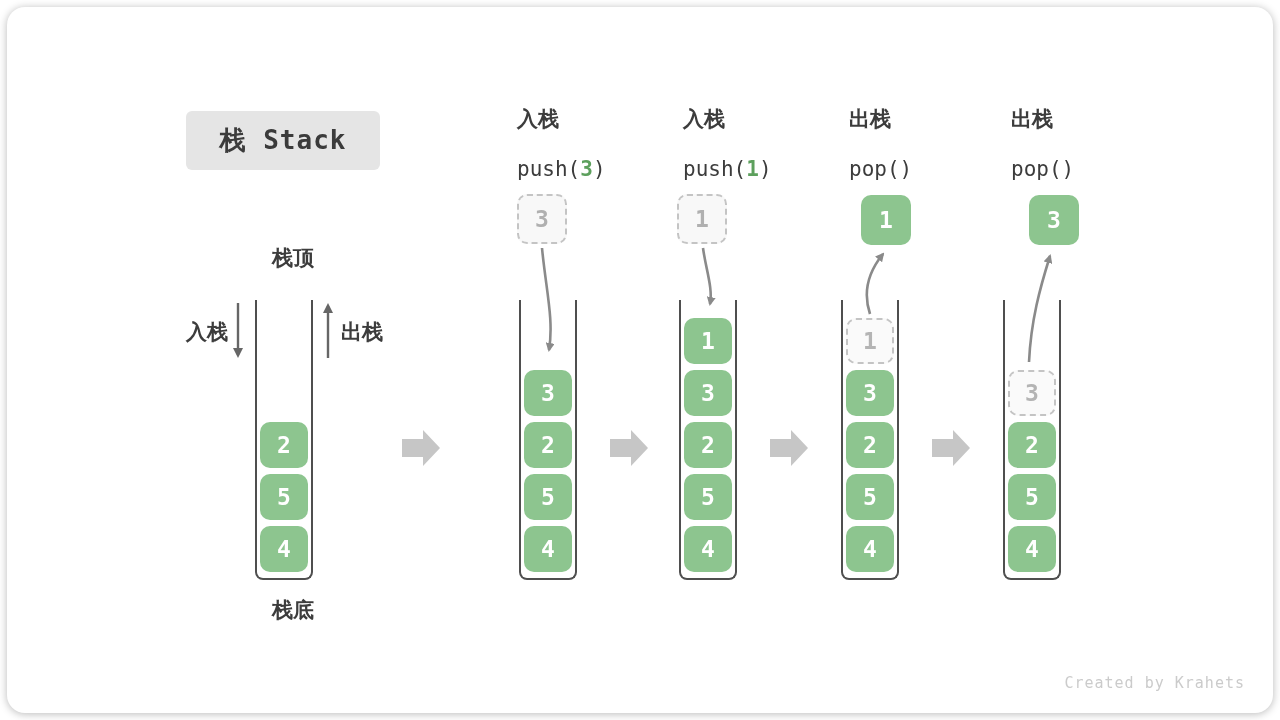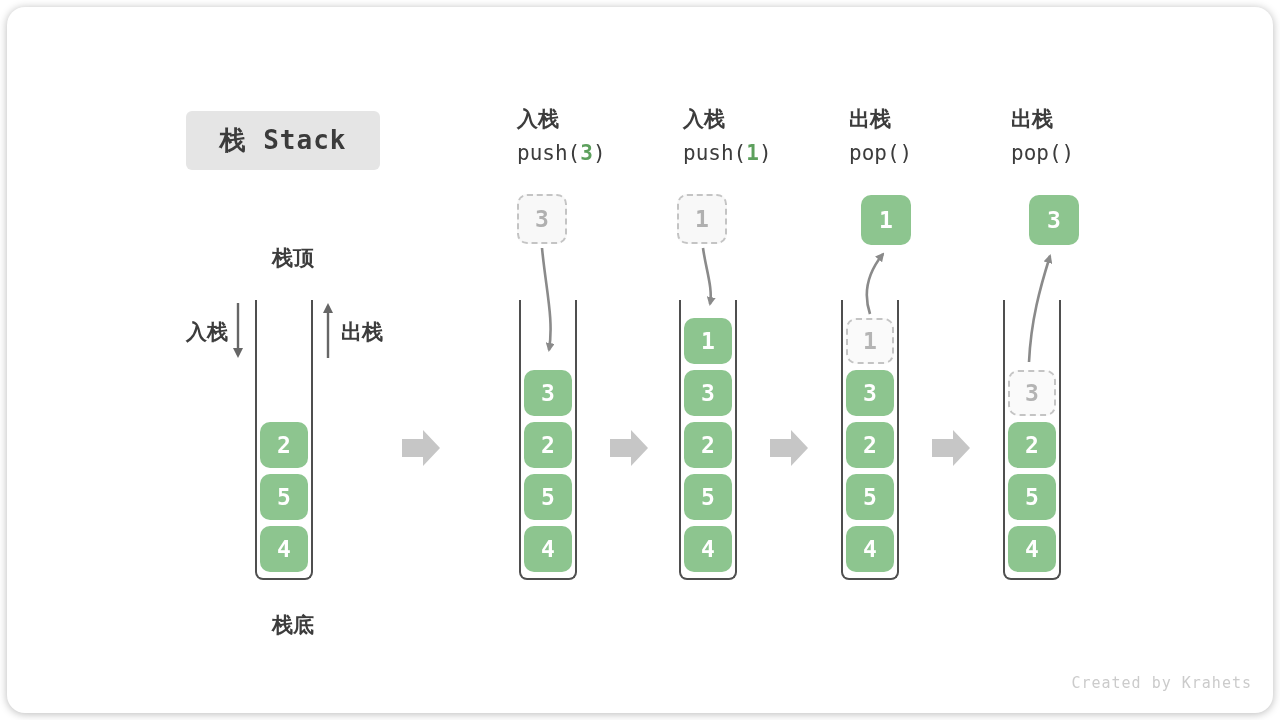--- a/index.html
+++ b/index.html
@@ -5,39 +5,39 @@
   html,body{margin:0;padding:0;background:#fff;}
   #canvas{position:relative;width:1280px;height:720px;background:#fff;overflow:hidden;
           font-family:"DejaVu Sans",sans-serif;}
   .card{position:absolute;left:7px;top:7px;right:7px;bottom:7px;background:#fff;
         border-radius:18px;box-shadow:0 1px 9px rgba(0,0,0,0.28);}
   .title-box{position:absolute;left:186px;top:111px;width:194px;height:59px;background:#e5e5e5;
              border-radius:6px;display:flex;align-items:center;justify-content:center;
              font-family:"DejaVu Sans Mono",monospace;font-size:26px;font-weight:bold;color:#3b3b3b;letter-spacing:1px;}
   .op-header{position:absolute;top:106px;color:#3c3c3c;}
   .op-cn{font-size:21px;font-weight:600;line-height:26px;}
-  .op-code{font-family:"DejaVu Sans Mono",monospace;font-size:21px;line-height:26px;margin-top:8px;white-space:pre;}
+  .op-code{font-family:"DejaVu Sans Mono",monospace;font-size:21px;line-height:26px;margin-top:24px;white-space:pre;}
   .op-arg{color:#5da05d;font-weight:bold;}
   .float-box{position:absolute;width:50px;height:50px;border-radius:10px;box-sizing:border-box;
              display:flex;align-items:center;justify-content:center;
              font-family:"DejaVu Sans Mono",monospace;font-size:23px;font-weight:bold;}
   .float-box.dashed{border:2px dashed #c4c4c4;background:#f8f8f8;color:#b0b0b0;}
   .float-box.solid{background:#8dc58f;color:#fff;}
   .stack{position:absolute;top:300px;width:58px;height:280px;box-sizing:border-box;
          border-left:2px solid #4f4f4f;border-right:2px solid #4f4f4f;border-bottom:2px solid #4f4f4f;
          border-bottom-left-radius:8px;border-bottom-right-radius:8px;
          display:flex;flex-direction:column;justify-content:flex-end;align-items:center;
          gap:6px;padding-bottom:6px;}
   .block{width:48px;height:46px;flex:0 0 46px;border-radius:10px;background:#8dc58f;color:#fff;
          box-sizing:border-box;display:flex;align-items:center;justify-content:center;
          font-family:"DejaVu Sans Mono",monospace;font-size:23px;font-weight:bold;}
   .block.ghost{background:#fafafa;border:2px dashed #c4c4c4;color:#b4b4b4;}
   .cap-label{position:absolute;width:60px;text-align:right;font-size:21px;font-weight:600;color:#3c3c3c;}
   .side-label{position:absolute;font-size:21px;font-weight:600;color:#3c3c3c;}
-  .watermark{position:absolute;right:28px;top:674px;font-family:"DejaVu Sans Mono",monospace;
+  .watermark{position:absolute;right:35px;top:674px;font-family:"DejaVu Sans Mono",monospace;
              font-size:15px;color:#cbcbcb;letter-spacing:1px;}
   .overlay{position:absolute;left:0;top:0;pointer-events:none;}
 </style>
 </head>
 <body>
 
 <div id="canvas">
   <div class="card"></div>
 
   <div class="title-box">
@@ -70,21 +70,21 @@
   <div class="float-box solid" style="left:861px;top:195px">
       <span>1</span>
     </div>
   <div class="float-box solid" style="left:1029px;top:195px">
       <span>3</span>
     </div>
 
   <div class="cap-label" style="left:254px;top:244px">栈顶</div>
   <div class="side-label" style="left:186px;top:318px">入栈</div>
   <div class="side-label" style="left:341px;top:318px">出栈</div>
-  <div class="cap-label" style="left:254px;top:611px">栈底</div>
+  <div class="cap-label" style="left:254px;top:596px">栈底</div>
 
   <div class="stack" style="left:255px">
     <div class="block">2</div>
     <div class="block">5</div>
     <div class="block">4</div>
   </div>
   <div class="stack" style="left:519px">
     <div class="block">3</div>
     <div class="block">2</div>
     <div class="block">5</div>

